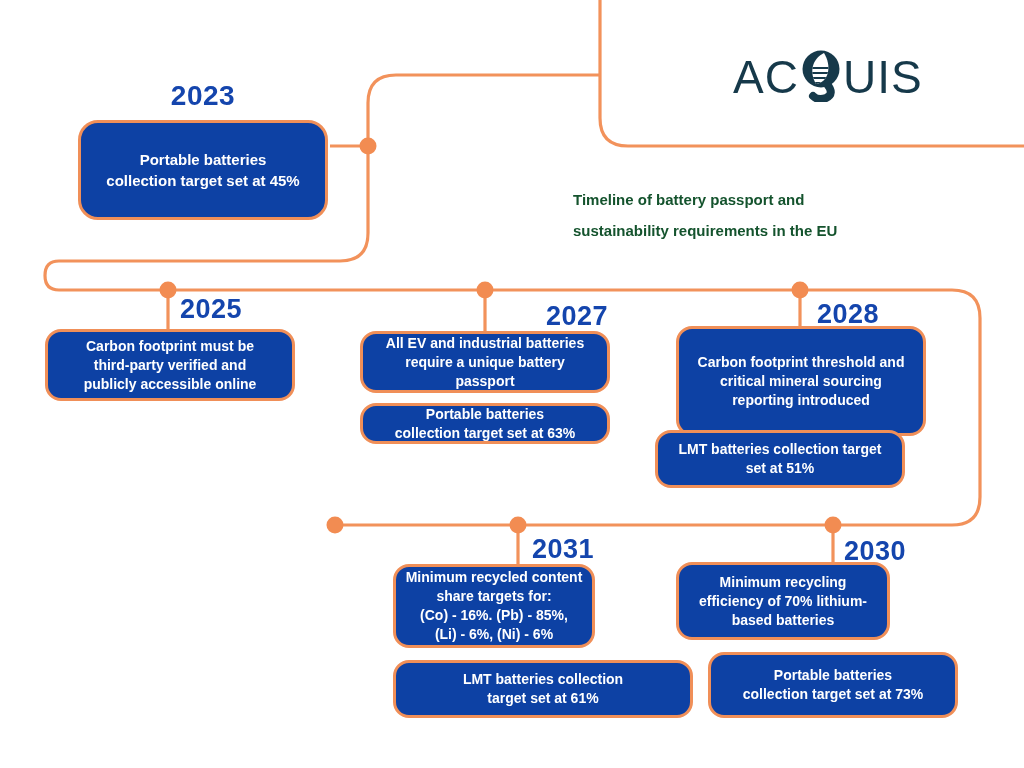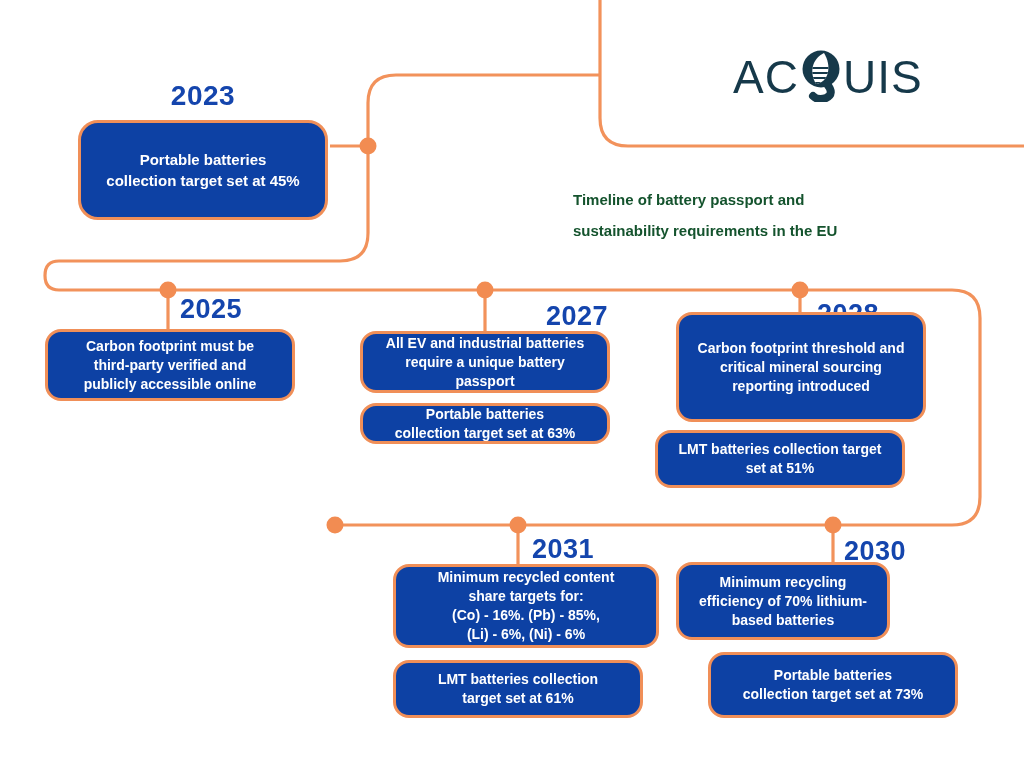--- a/index.html
+++ b/index.html
@@ -111,31 +111,31 @@
   <div class="event-box" style="left:360px;top:331px;width:250px;height:62px;">All EV and industrial batteries
 require a unique battery
 passport</div>
 
   <div class="event-box" style="left:45px;top:329px;width:250px;height:72px;">Carbon footprint must be
 third-party verified and
 publicly accessible online</div>
   <div class="event-box" style="left:360px;top:403px;width:250px;height:41px;">Portable batteries
 collection target set at 63%</div>
 
-  <div class="event-box" style="left:676px;top:312px;width:250px;height:110px;">Carbon footprint threshold and
+  <div class="event-box" style="left:676px;top:326px;width:250px;height:110px;">Carbon footprint threshold and
 critical mineral sourcing
 reporting introduced</div>
   <div class="event-box" style="left:655px;top:430px;width:250px;height:58px;">LMT batteries collection target
 set at 51%</div>
 
-  <div class="event-box" style="left:393px;top:564px;width:266px;height:84px;">Minimum recycled content
+  <div class="event-box" style="left:393px;top:564px;width:202px;height:84px;">Minimum recycled content
 share targets for:
 (Co) - 16%. (Pb) - 85%,
 (Li) - 6%, (Ni) - 6%</div>
-  <div class="event-box" style="left:393px;top:660px;width:250px;height:58px;">LMT batteries collection
+  <div class="event-box" style="left:393px;top:660px;width:300px;height:58px;">LMT batteries collection
 target set at 61%</div>
 
   <div class="event-box" style="left:676px;top:562px;width:214px;height:78px;">Minimum recycling
 efficiency of 70% lithium-
 based batteries</div>
   <div class="event-box" style="left:708px;top:652px;width:250px;height:66px;">Portable batteries
 collection target set at 73%</div>
 
 </div>
 

